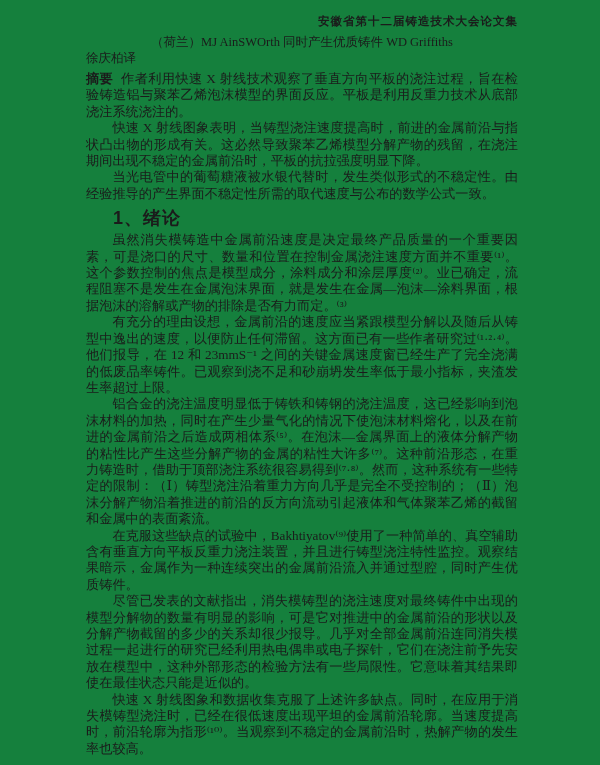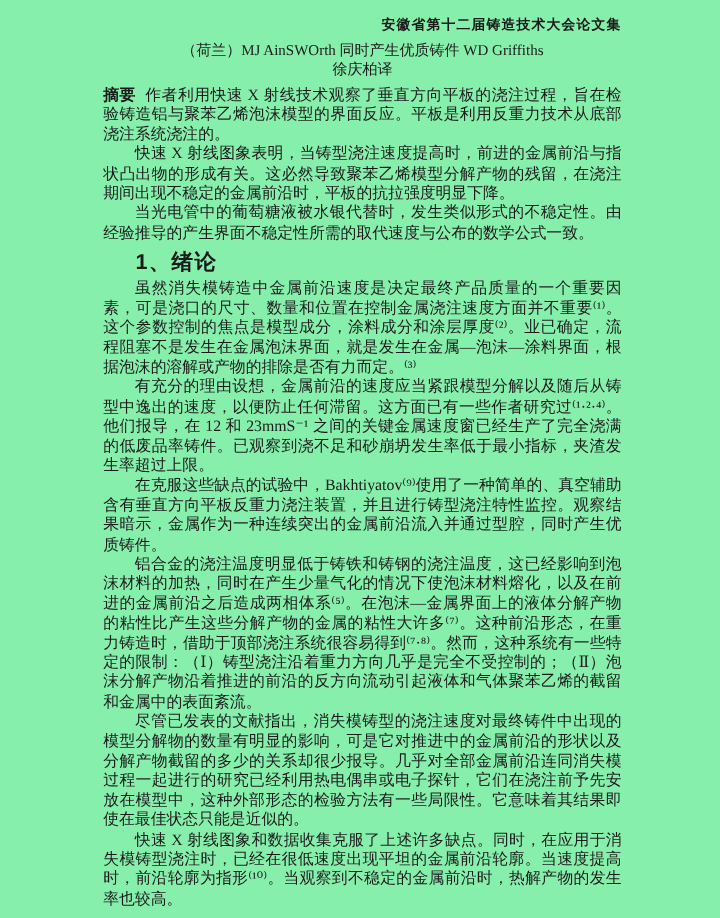--- a/index.html
+++ b/index.html
@@ -2,21 +2,21 @@
 <html lang="zh"><head>
 <meta charset="utf-8">
 <style>
   html, body { margin: 0; padding: 0; }
   body { background: #e8e8e6; }
   .page {
     position: relative;
     width: 600px;
     height: 765px;
     margin: 0 auto;
-    background: #86efac;
+    background: #15803d;
     color: #1b1b1b;
     overflow: hidden;
     font-family: "Liberation Serif", "DejaVu Serif", serif;
   }
   .content {
     padding: 14px 82px 0 86px; 
   }
   .collection-header {
     text-align: right;
     font-family: "Liberation Sans", "DejaVu Sans", sans-serif;
@@ -34,21 +34,20 @@
     line-height: 28px;
     letter-spacing: 3px;
   }
   .authors-line {
     margin-top: 6px;
     text-align: center;
     font-size: 12.5px;
     line-height: 16px;
   }
   .translator-line {
-    text-align: center;
     font-size: 12.5px;
     line-height: 16px;
   }
   .abstract { margin-top: 5px; }
   p.doc-par {
     margin: 0;
     font-size: 13.2px;
     line-height: 16.4px;
     text-align: justify;
     text-indent: 2em;
@@ -89,21 +88,21 @@
       </p>
       <p class="doc-par">快速 X 射线图象表明，当铸型浇注速度提高时，前进的金属前沿与指状凸出物的形成有关。这必然导致聚苯乙烯模型分解产物的残留，在浇注期间出现不稳定的金属前沿时，平板的抗拉强度明显下降。</p>
       <p class="doc-par">当光电管中的葡萄糖液被水银代替时，发生类似形式的不稳定性。由经验推导的产生界面不稳定性所需的取代速度与公布的数学公式一致。</p>
     </div>
 
     <h2 class="section-heading">1、绪论</h2>
 
     <div class="section-body">
       <p class="doc-par">虽然消失模铸造中金属前沿速度是决定最终产品质量的一个重要因素，可是浇口的尺寸、数量和位置在控制金属浇注速度方面并不重要⁽¹⁾。这个参数控制的焦点是模型成分，涂料成分和涂层厚度⁽²⁾。业已确定，流程阻塞不是发生在金属泡沫界面，就是发生在金属—泡沫—涂料界面，根据泡沫的溶解或产物的排除是否有力而定。⁽³⁾</p>
       <p class="doc-par">有充分的理由设想，金属前沿的速度应当紧跟模型分解以及随后从铸型中逸出的速度，以便防止任何滞留。这方面已有一些作者研究过⁽¹·²·⁴⁾。他们报导，在 12 和 23mmS⁻¹ 之间的关键金属速度窗已经生产了完全浇满的低废品率铸件。已观察到浇不足和砂崩坍发生率低于最小指标，夹渣发生率超过上限。</p>
+      <p class="doc-par">铝合金的浇注温度明显低于铸铁和铸钢的浇注温度，这已经影响到泡沫材料的加热，同时在产生少量气化的情况下使泡沫材料熔化，以及在前进的金属前沿之后造成两相体系⁽⁵⁾。在泡沫—金属界面上的液体分解产物的粘性比产生这些分解产物的金属的粘性大许多⁽⁷⁾。这种前沿形态，在重力铸造时，借助于顶部浇注系统很容易得到⁽⁷·⁸⁾。然而，这种系统有一些特定的限制：（Ⅰ）铸型浇注沿着重力方向几乎是完全不受控制的；（Ⅱ）泡沫分解产物沿着推进的前沿的反方向流动引起液体和气体聚苯乙烯的截留和金属中的表面紊流。</p>
       <p class="doc-par">在克服这些缺点的试验中，Bakhtiyatov⁽⁹⁾使用了一种简单的、真空辅助含有垂直方向平板反重力浇注装置，并且进行铸型浇注特性监控。观察结果暗示，金属作为一种连续突出的金属前沿流入并通过型腔，同时产生优质铸件。</p>
-      <p class="doc-par">铝合金的浇注温度明显低于铸铁和铸钢的浇注温度，这已经影响到泡沫材料的加热，同时在产生少量气化的情况下使泡沫材料熔化，以及在前进的金属前沿之后造成两相体系⁽⁵⁾。在泡沫—金属界面上的液体分解产物的粘性比产生这些分解产物的金属的粘性大许多⁽⁷⁾。这种前沿形态，在重力铸造时，借助于顶部浇注系统很容易得到⁽⁷·⁸⁾。然而，这种系统有一些特定的限制：（Ⅰ）铸型浇注沿着重力方向几乎是完全不受控制的；（Ⅱ）泡沫分解产物沿着推进的前沿的反方向流动引起液体和气体聚苯乙烯的截留和金属中的表面紊流。</p>
       <p class="doc-par">尽管已发表的文献指出，消失模铸型的浇注速度对最终铸件中出现的模型分解物的数量有明显的影响，可是它对推进中的金属前沿的形状以及分解产物截留的多少的关系却很少报导。几乎对全部金属前沿连同消失模过程一起进行的研究已经利用热电偶串或电子探针，它们在浇注前予先安放在模型中，这种外部形态的检验方法有一些局限性。它意味着其结果即使在最佳状态只能是近似的。</p>
       <p class="doc-par">快速 X 射线图象和数据收集克服了上述许多缺点。同时，在应用于消失模铸型浇注时，已经在很低速度出现平坦的金属前沿轮廓。当速度提高时，前沿轮廓为指形⁽¹⁰⁾。当观察到不稳定的金属前沿时，热解产物的发生率也较高。</p>
 
     </div>
 
   </div>
 </div>
 
 </body></html>

